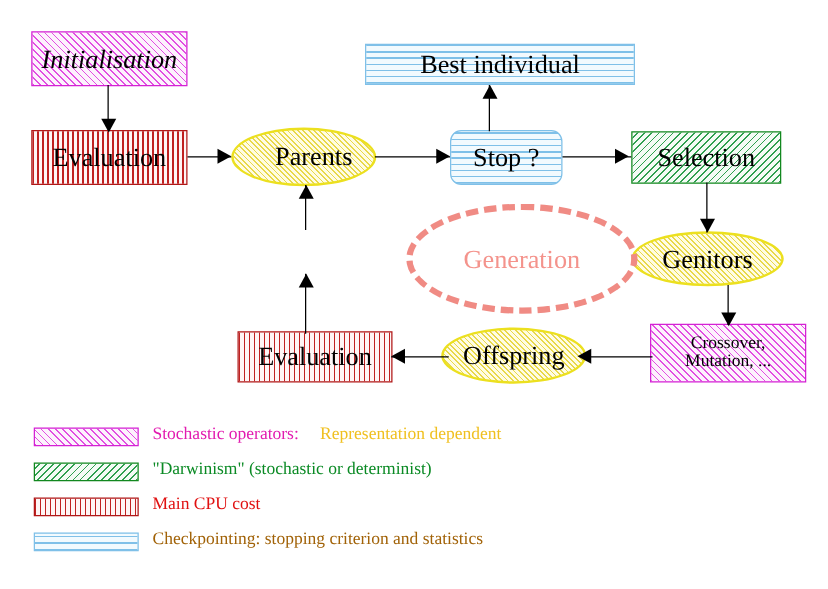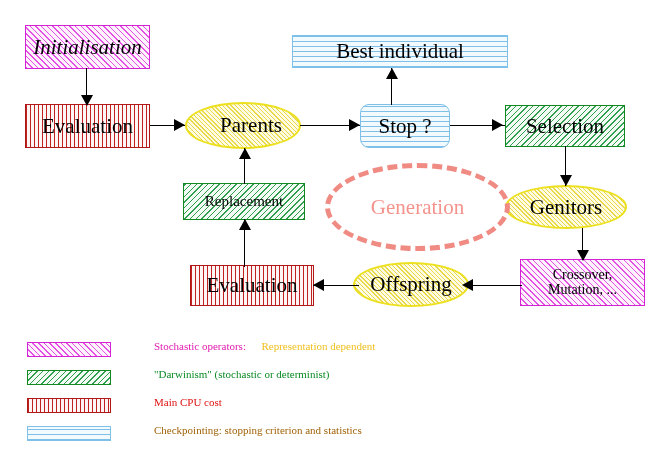--- a/index.html
+++ b/index.html
@@ -53,21 +53,21 @@
     position:absolute;border-radius:50%;
     border:5px dashed #f08b84;background:transparent;
     display:flex;align-items:center;justify-content:center;
   }
   #generation-ellipse .lbl{color:#f4938c;}
 
   
   #legend{position:absolute;left:0;top:336px;width:662px;}
   .lg-row{position:absolute;height:24px;}
   .lg-swatch{position:absolute;left:27px;width:84px;height:15px;box-sizing:border-box;}
-  .lg-text{position:absolute;left:122px;white-space:nowrap;font-size:11px;font-family:"Liberation Serif",serif;margin-left:32px;}
+  .lg-text{position:absolute;left:122px;white-space:nowrap;font-size:14px;font-family:"Liberation Serif",serif;}
   .c-magenta{color:#e21bb0;}
   .c-gold{color:#f0c020;}
   .c-green{color:#0a8a24;}
   .c-red{color:#e01010;}
   .c-blue{color:#a16207;}
 </style>
 </head>
 <body>
 
 <div id="canvas">
@@ -139,23 +139,20 @@
   </div>
 
   <div class="node fill-yellow ellipse" id="node-offspring" style="left:353px;top:262px;width:116px;height:45px;">
     <span class="lbl" style="font-size:21px;">Offspring</span>
   </div>
 
   <div class="node fill-red" id="node-evaluation-bottom" style="left:190px;top:265px;width:124px;height:41px;">
     <span class="lbl" style="font-size:21px;">Evaluation</span>
   </div>
 
-  <div class="node fill-green" id="node-replacement" style="left:183px;top:183px;width:122px;height:37px;">
-    <span class="lbl" style="font-size:15px;">Replacement</span>
-  </div>
 
   <div id="generation-ellipse" style="left:325px;top:163px;width:175px;height:78px;">
     <span class="lbl" style="font-size:21px;">Generation</span>
   </div>
 
   <div id="legend">
 
     <div class="lg-row" style="top:6px;">
       <div class="lg-swatch fill-magenta"></div>
       <div class="lg-text" style="top:-2px;">

